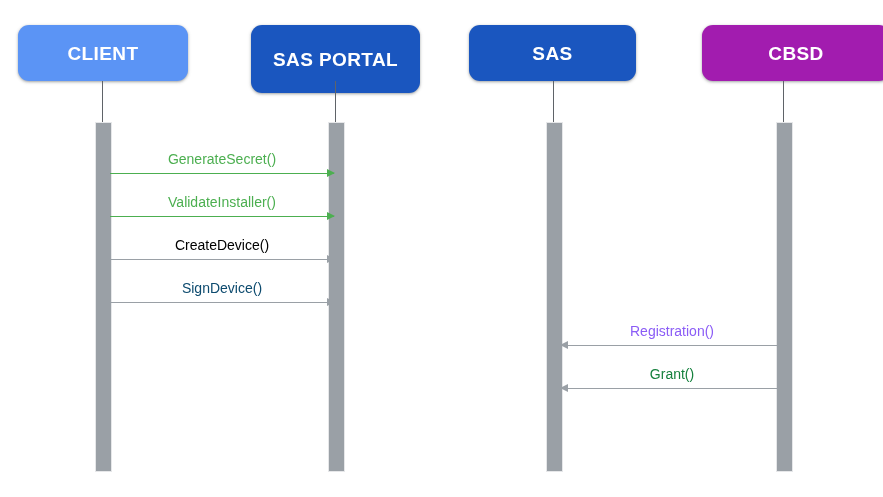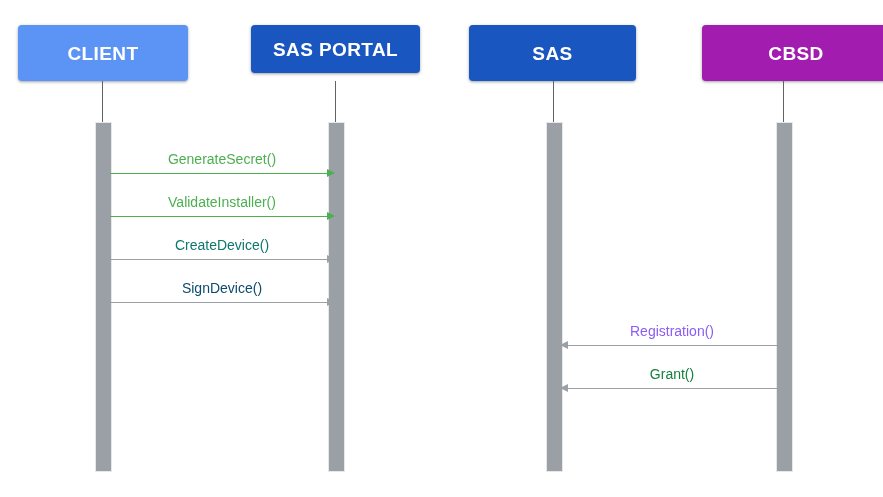--- a/index.html
+++ b/index.html
@@ -17,21 +17,21 @@
     height: 497px;
     background: #ffffff;
     overflow: hidden;
   }
   
   .actor-box {
     position: absolute;
     display: flex;
     align-items: center;
     justify-content: center;
-    border-radius: 4px;
+    border-radius: 11px;
     box-shadow: 0 1px 2px rgba(60,64,67,0.30), 0 1px 3px 1px rgba(60,64,67,0.15);
     box-sizing: border-box;
   }
   .actor-label {
     color: #ffffff;
     font-size: 19px;
     font-weight: bold;
     letter-spacing: 0.4px;
     white-space: nowrap;
     line-height: 1;
@@ -95,21 +95,21 @@
 </head>
 <body>
 
 <div id="canvas">
   <div id="actors-layer">
       <div class="actor-box" style="left: 18px; top: 25px; width: 170px; height: 56px; background: rgb(91, 148, 245);">
         <span class="actor-label">CLIENT</span>
       </div>
       <div class="lifeline-stem" style="left: 102px; top: 81px; height: 41px; background: rgb(95, 99, 104);"></div>
       <div class="activation-bar" style="left: 95px; top: 122px; height: 348px; background: rgb(154, 160, 166);"></div>
-      <div class="actor-box" style="left: 251px; top: 25px; width: 169px; height: 48px; background: rgb(26, 86, 191);">
+      <div class="actor-box" style="left: 251px; top: 25px; width: 169px; height: 68px; background: rgb(26, 86, 191);">
         <span class="actor-label">SAS PORTAL</span>
       </div>
       <div class="lifeline-stem" style="left: 335px; top: 81px; height: 41px; background: rgb(95, 99, 104);"></div>
       <div class="activation-bar" style="left: 328px; top: 122px; height: 348px; background: rgb(154, 160, 166);"></div>
       <div class="actor-box" style="left: 469px; top: 25px; width: 167px; height: 56px; background: rgb(26, 86, 191);">
         <span class="actor-label">SAS</span>
       </div>
       <div class="lifeline-stem" style="left: 553px; top: 81px; height: 41px; background: rgb(95, 99, 104);"></div>
       <div class="activation-bar" style="left: 546px; top: 122px; height: 348px; background: rgb(154, 160, 166);"></div>
       <div class="actor-box" style="left: 702px; top: 25px; width: 188px; height: 56px; background: #a21caf;">
@@ -125,21 +125,21 @@
         <div class="msg-label" style="color: rgb(76, 175, 80);">GenerateSecret()</div>
       </div>
       <div class="message dir-right" style="left: 110px; top: 216px; width: 224px;">
         <div class="msg-line" style="border-top-color: rgb(76, 175, 80);"></div>
         <div class="msg-head" style="border-left-color: rgb(76, 175, 80);"></div>
         <div class="msg-label" style="color: rgb(76, 175, 80); text-align: center;">ValidateInstaller()</div>
       </div>
       <div class="message dir-right" style="left: 110px; top: 259px; width: 224px;">
         <div class="msg-line" style="border-top-color: rgb(154, 160, 166);"></div>
         <div class="msg-head" style="border-left-color: rgb(154, 160, 166);"></div>
-        <div class="msg-label" style="color: #0f766e;">CreateDevice()</div>
+        <div class="msg-label" style="color: #000000;">CreateDevice()</div>
       </div>
       <div class="message dir-right" style="left: 110px; top: 302px; width: 224px;">
         <div class="msg-line" style="border-top-color: rgb(154, 160, 166);"></div>
         <div class="msg-head" style="border-left-color: rgb(154, 160, 166);"></div>
         <div class="msg-label" style="color: #0c4a6e;">SignDevice()</div>
       </div>
       <div class="message dir-left" style="left: 561px; top: 345px; width: 222px;">
         <div class="msg-line" style="border-top-color: rgb(154, 160, 166);"></div>
         <div class="msg-head" style="border-right-color: rgb(154, 160, 166);"></div>
         <div class="msg-label" style="color: #8b5cf6;">Registration()</div>

